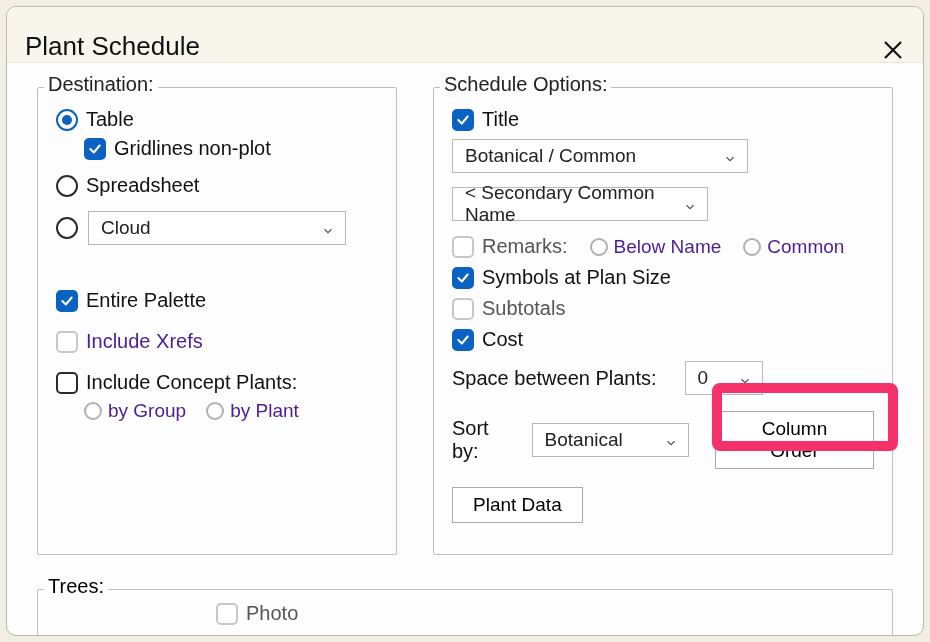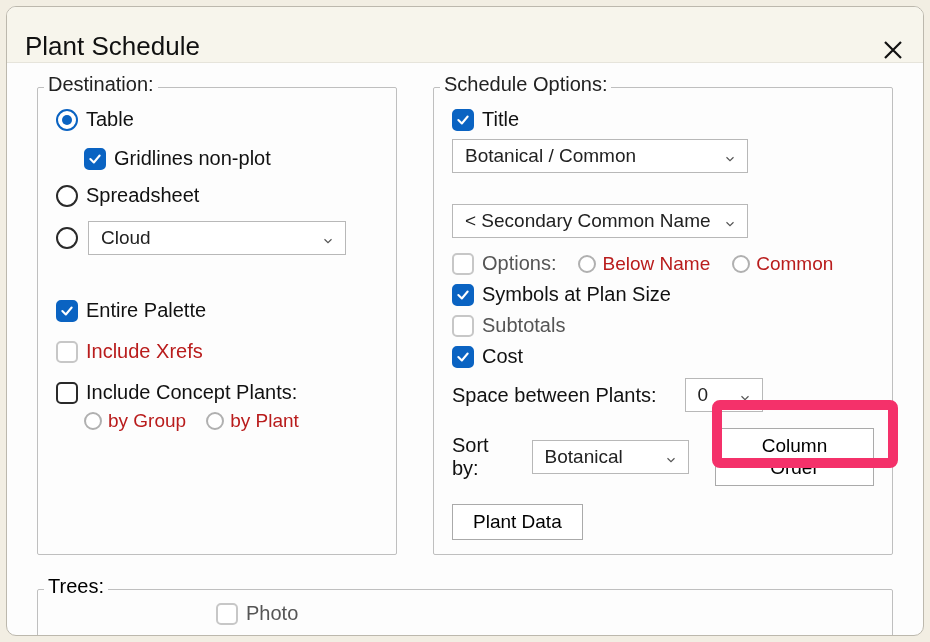--- a/index.html
+++ b/index.html
@@ -89,21 +89,21 @@
   }
   .radio.disabled {
     border-color: #b0b0b0;
     cursor: default;
   }
   .radio.small {
     width: 18px; height: 18px;
     margin-right: 6px;
   }
   .lbl { font-size: 20px; color: #111; }
-  .lbl.dim { color: #b91c1c; }
+  .lbl.dim { color: #4c1d95; }
   .lbl.mid { color: #555; }
 
   
   .chk {
     width: 22px; height: 22px;
     border-radius: 5px;
     margin-right: 8px;
     display: inline-flex;
     align-items: center; justify-content: center;
     flex-shrink: 0;
@@ -137,21 +137,21 @@
   }
   .chevron {
     width: 14px; height: 14px;
   }
   .chevron svg { width: 14px; height: 14px; }
 
   .spacer-v-12 { height: 12px; }
   .spacer-v-38 { height: 38px; }
 
   .dest-table-row { margin-top: 0; }
-  .dest-grid-row { margin-top: 16px; margin-bottom: 14px; }
+  .dest-grid-row { margin-top: 6px; margin-bottom: 14px; }
   .dest-spread-row { margin-bottom: 14px; }
 
   .opt-row { margin-bottom: 8px; }
 
   .sortby-row {
     display: flex;
     align-items: center;
     gap: 12px;
     position: relative;
   }
@@ -289,32 +289,32 @@
 
         <div class="select" style="width:296px;margin-bottom:12px;">
           <span>Botanical / Common</span>
           <span class="chevron">
             <svg viewBox="0 0 24 24">
                 <path d="M6 9 L12 15 L18 9" stroke="#555" stroke-width="2" fill="none"></path>
               </svg>
           </span>
         </div>
 
-        <div class="select" style="width:296px;margin-bottom:14px;margin-top:19px;">
+        <div class="select" style="width:256px;margin-bottom:14px;">
           <span>&lt; Secondary Common Name</span>
           <span class="chevron">
             <svg viewBox="0 0 24 24">
                 <path d="M6 9 L12 15 L18 9" stroke="#555" stroke-width="2" fill="none"></path>
               </svg>
           </span>
         </div>
 
         <div class="row opt-row">
           <span class="chk offlight"></span>
-          <span class="lbl mid" style="margin-right:22px;">Options:</span>
+          <span class="lbl mid" style="margin-right:22px;">Remarks:</span>
           <span class="radio small disabled"></span>
           <span class="lbl dim" style="font-size:19px;margin-right:22px;">Below Name</span>
           <span class="radio small disabled"></span>
           <span class="lbl dim" style="font-size:19px;">Common</span>
         </div>
 
         <div class="row opt-row">
           <span class="chk on">
             <svg viewBox="0 0 24 24">
                 <path d="M4 12 L10 18 L20 6" stroke="#fff" stroke-width="3.5" fill="none" stroke-linecap="round" stroke-linejoin="round"></path>

